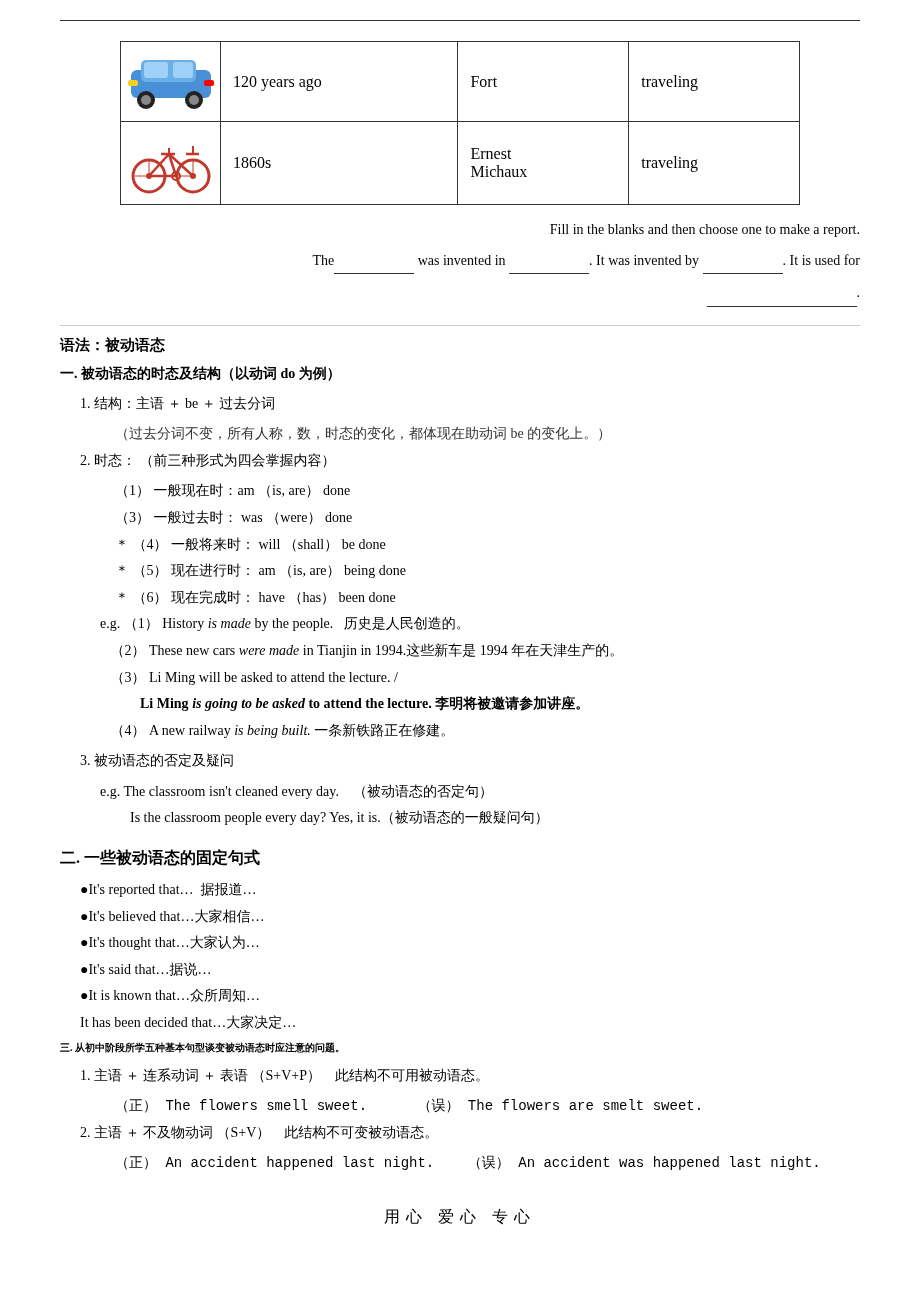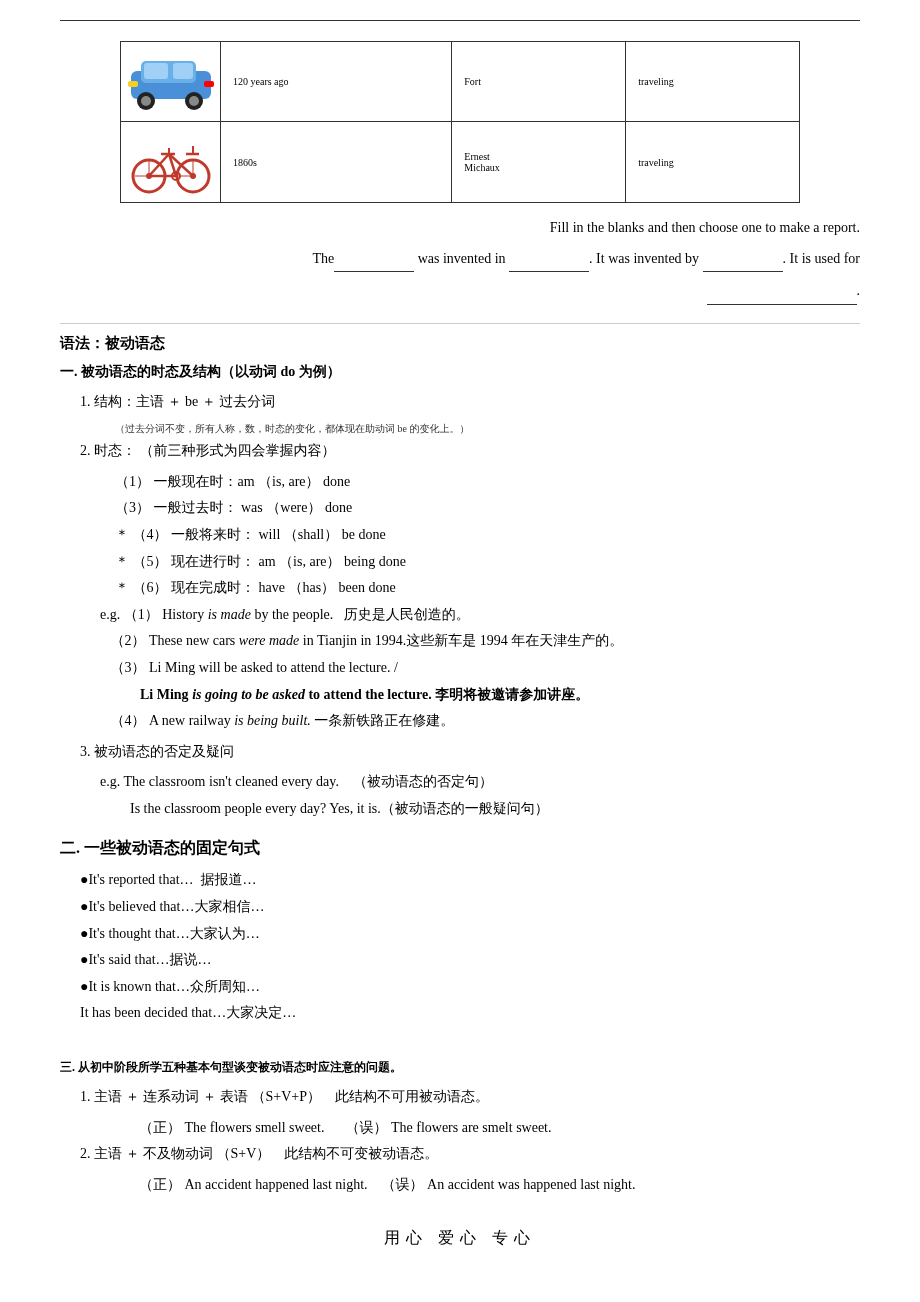--- a/index.html
+++ b/index.html
@@ -23,21 +23,21 @@
     
     .inventory-table {
       border-collapse: collapse;
       margin: 0 auto 12px auto;
       width: 680px;
     }
     .inventory-table td {
       border: 1px solid #333;
       padding: 8px 12px;
       vertical-align: middle;
-      font-size: 10px;
+      font-size: 16px;
     }
     .inventory-table .img-cell {
       width: 100px;
       height: 80px;
       text-align: center;
       padding: 4px;
     }
     
     .fill-in-section {
       margin-left: 14px;
@@ -82,32 +82,33 @@
       line-height: 1.9;
     }
     .italic {
       font-style: italic;
     }
     .bullet-item {
       margin-left: 20px;
       line-height: 1.9;
     }
     .correct-wrong {
-      margin-left: 79px;
-      line-height: 1.9;
+      margin-left: 55px;
+      line-height: 1.9;
+      font-family: Liberation Mono, monospace;
     }
     .footer-text {
       text-align: center;
       margin-top: 30px;
       font-size: 16px;
       letter-spacing: 6px;
     }
     .note-text {
       margin-left: 55px;
-      font-size: 10px;
+      font-size: 14px;
       line-height: 1.9;
       color: #333;
     }
   </style>
 </head>
 <body>
 
 <div class="top-line"></div>
 
 <table class="inventory-table">
@@ -245,21 +246,21 @@
 
   <p class="section-title" style="margin-top:16px; font-size:16px;">二. 一些被动语态的固定句式</p>
 
   <div class="bullet-item">●It's reported that…  &nbsp;据报道…</div>
   <div class="bullet-item">●It's believed that…大家相信…</div>
   <div class="bullet-item">●It's thought that…大家认为…</div>
   <div class="bullet-item">●It's said that…据说…</div>
   <div class="bullet-item">●It is known that…众所周知…</div>
   <div class="bullet-item">It has been decided that…大家决定…</div>
 
-  <p class="section-title" style="margin-top:32px; font-size:12px;">三. 从初中阶段所学五种基本句型谈变被动语态时应注意的问题。</p>
+  <p class="section-title" style="margin-top:4px; font-size:10px;">三. 从初中阶段所学五种基本句型谈变被动语态时应注意的问题。</p>
 
   <div class="numbered-item">
     1. 主语 ＋ 连系动词 ＋ 表语  （S+V+P）&nbsp;&nbsp;&nbsp;&nbsp;此结构不可用被动语态。
   </div>
   <div class="correct-wrong">
     （正）  The flowers smell sweet. &nbsp;&nbsp;&nbsp;&nbsp;&nbsp;（误）  The flowers are smelt sweet.
   </div>
 
   <div class="numbered-item">
     2. 主语 ＋ 不及物动词  （S+V）&nbsp;&nbsp;&nbsp;&nbsp;此结构不可变被动语态。

